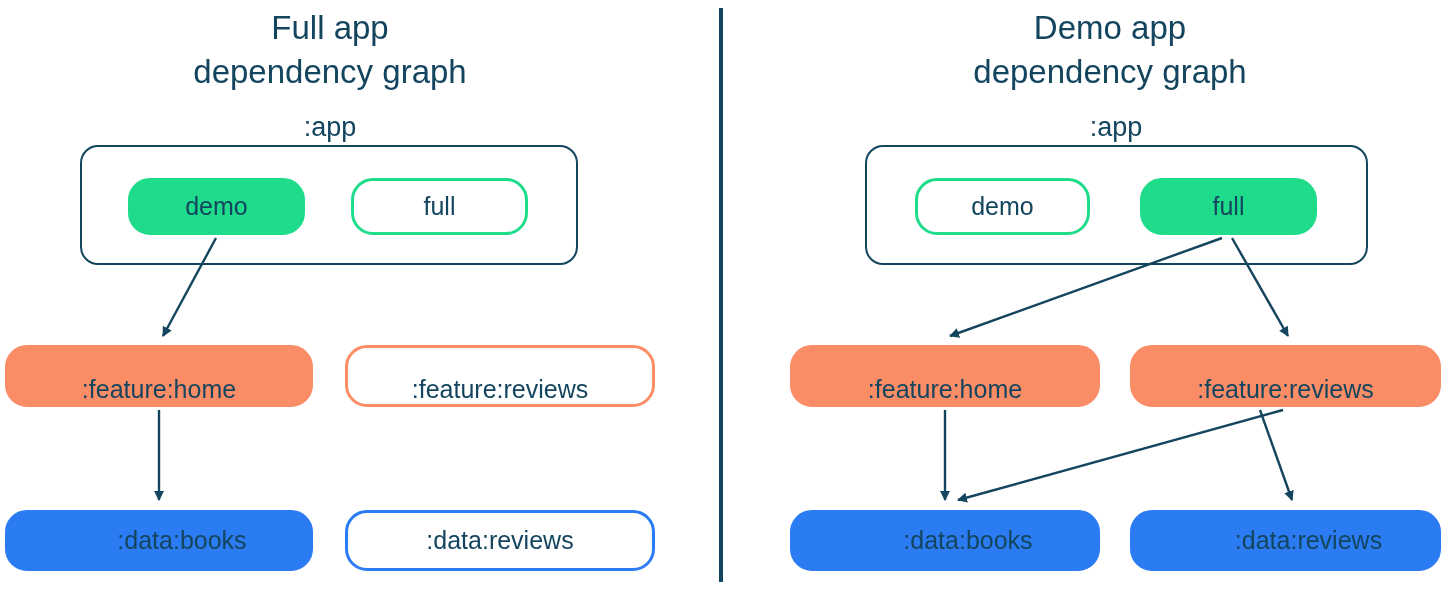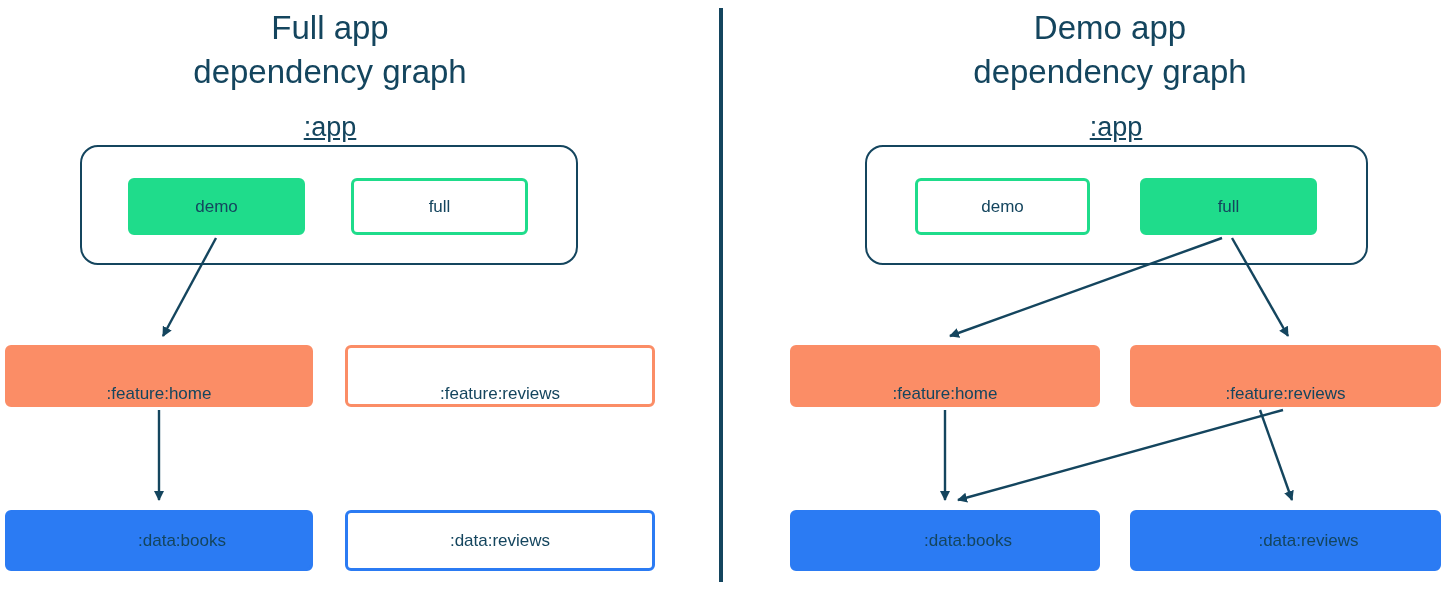--- a/index.html
+++ b/index.html
@@ -24,36 +24,35 @@
     text-align: center;
     font-size: 33px;
     line-height: 44px;
     color: var(--navy);
   }
   .app-label {
     position: absolute;
     text-align: center;
     font-size: 27px;
     color: var(--navy);
-    text-decoration: underline;
   }
   .app-box {
     position: absolute;
     border: 2.5px solid var(--navy);
     border-radius: 18px;
     background: transparent;
   }
   .node {
     position: absolute;
     display: flex;
     align-items: center;
     justify-content: center;
-    font-size: 17px;
+    font-size: 25px;
     color: var(--navy);
-    border-radius: 6px;
+    border-radius: 22px;
     border: 3px solid transparent;
   }
   .node.green  { border-color: var(--green); }
   .node.green.filled  { background: var(--green); }
   .node.salmon { border-color: var(--salmon); align-items: flex-end; }
   .node.salmon.filled { background: var(--salmon); }
   .node.blue   { border-color: var(--blue); }
   .node.blue.filled   { background: var(--blue); padding-left: 46px; }
   .divider {
     position: absolute;

